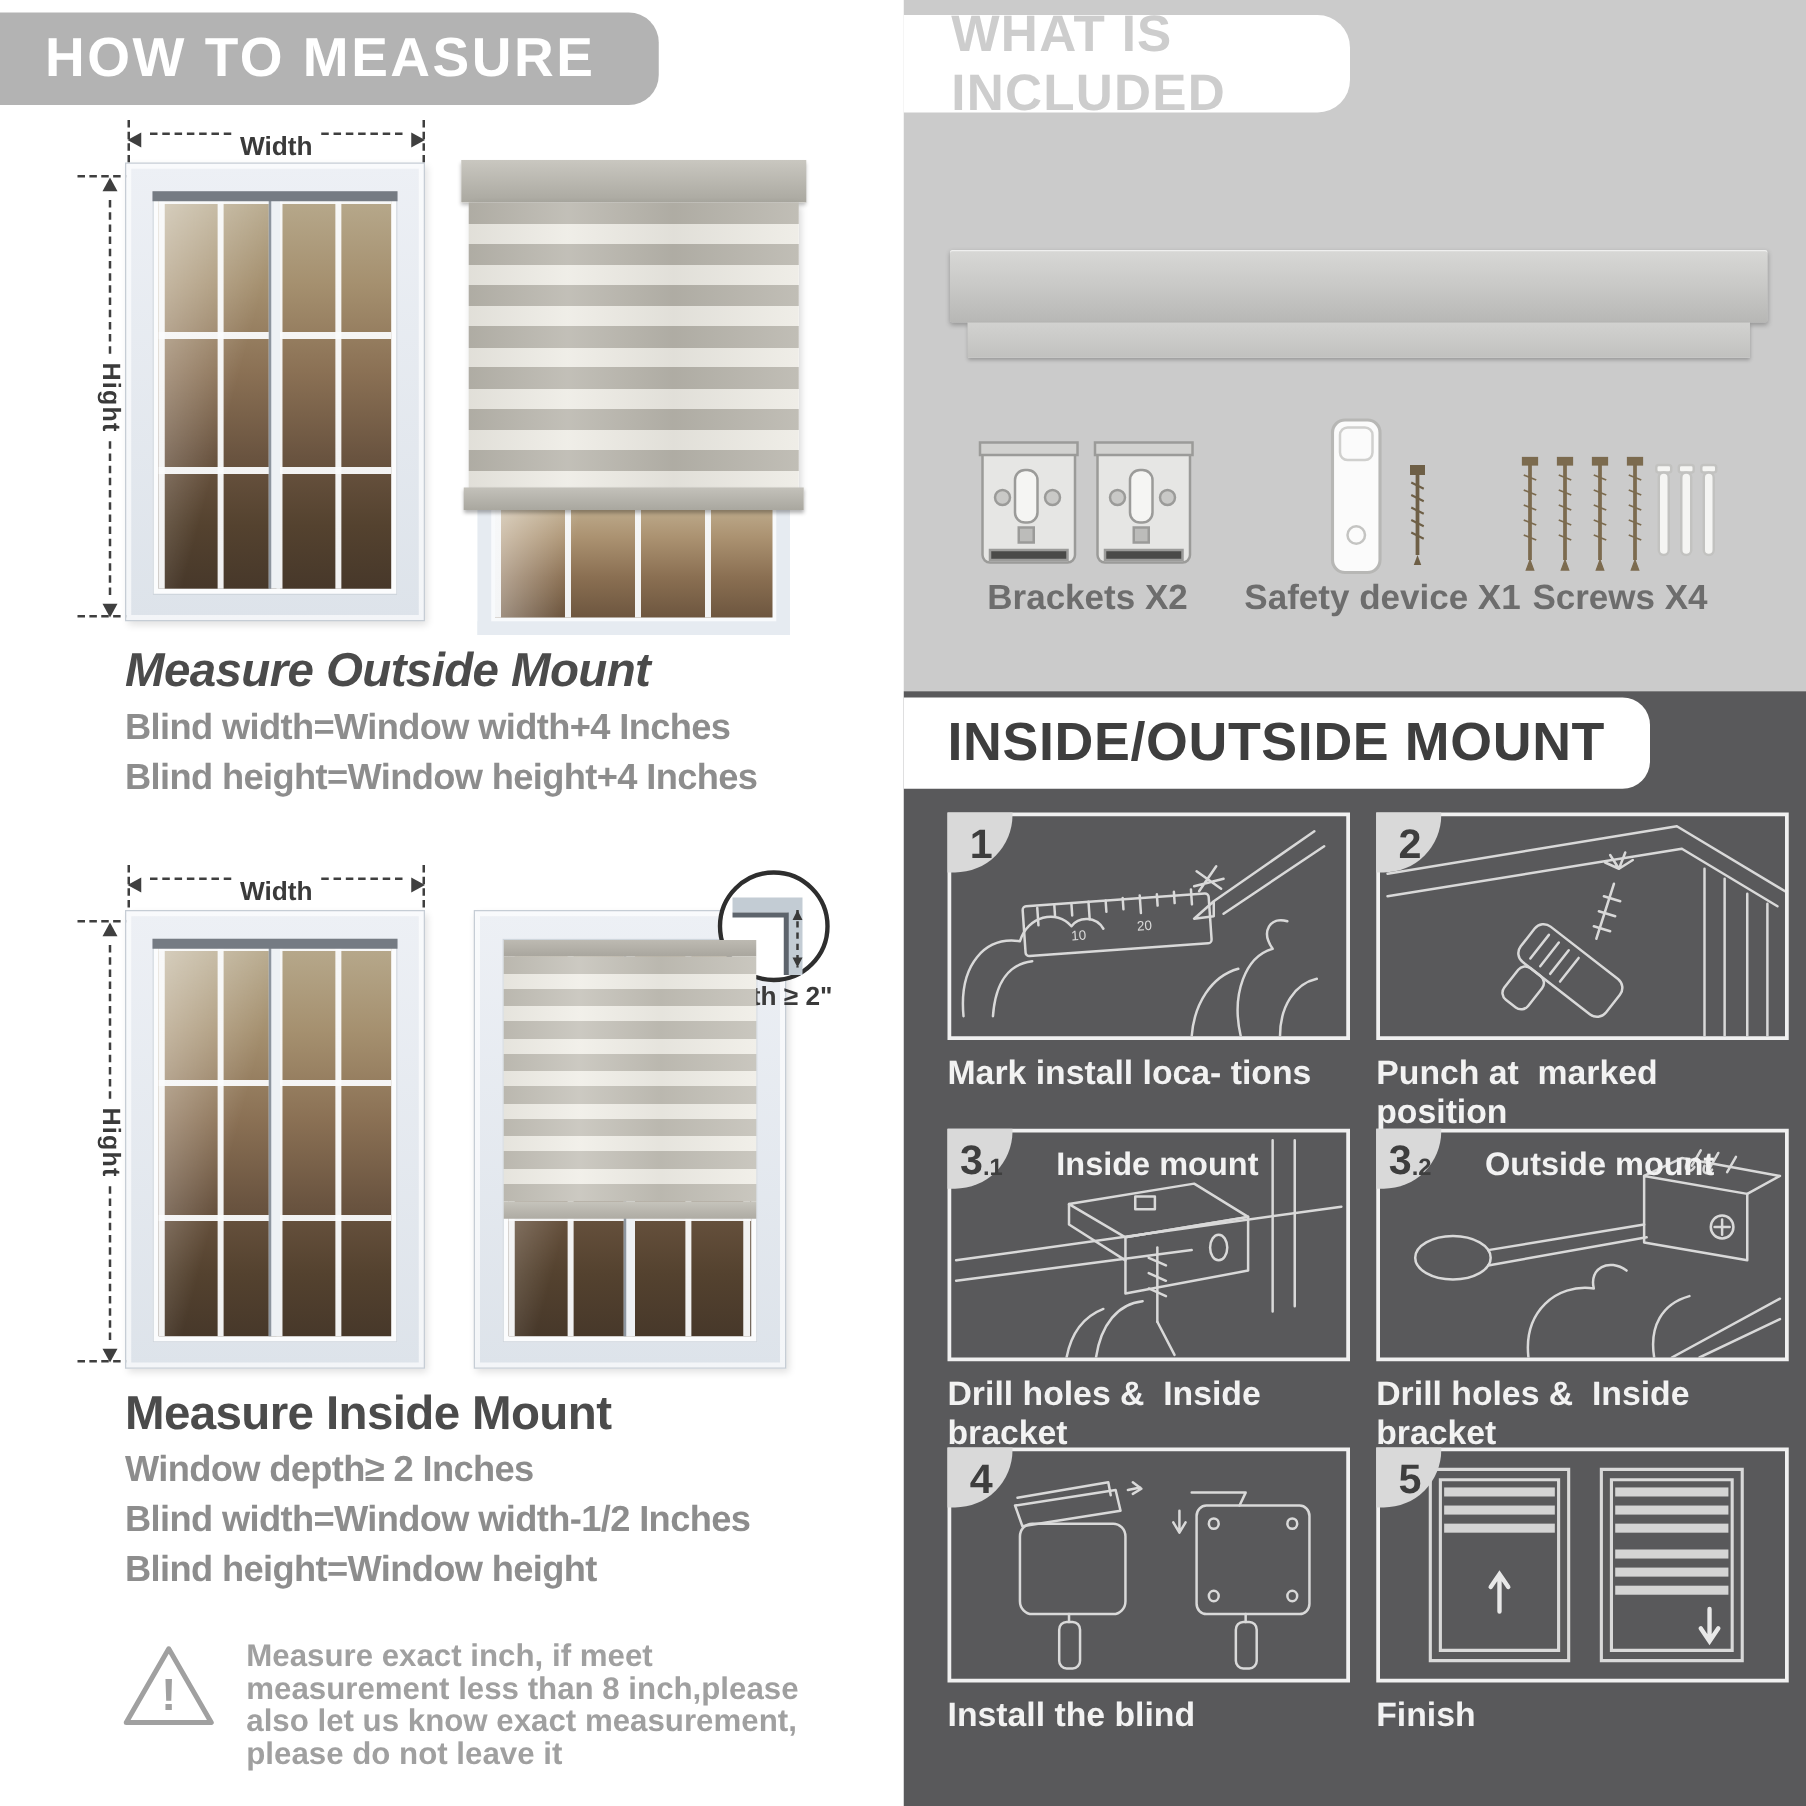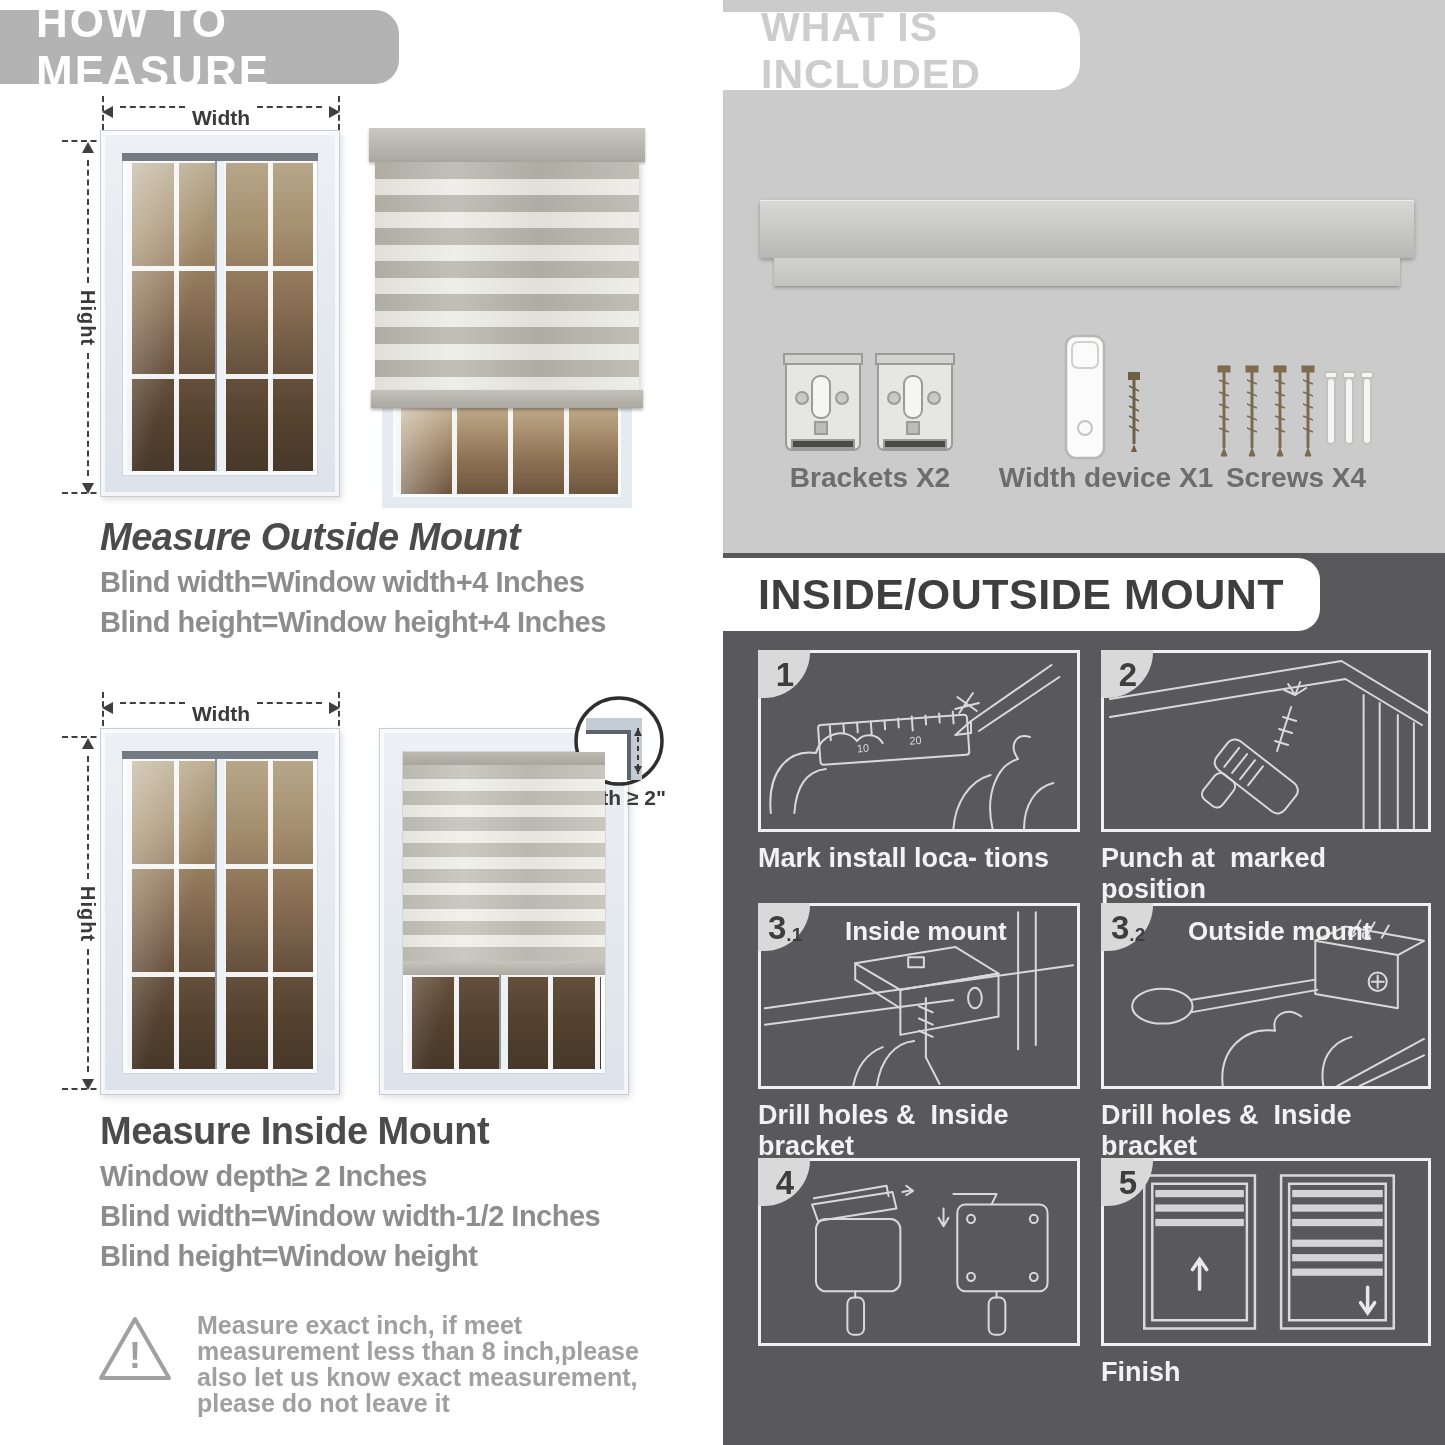--- a/index.html
+++ b/index.html
@@ -16,21 +16,21 @@
     --dark-header-text:#3e3e3e;
     --included-header-text:#cdcdcd;
   }
   *{box-sizing:border-box;margin:0;padding:0;}
   html,body{width:1445px;height:1445px;background:#fff;overflow:hidden;
     font-family:"Liberation Sans", sans-serif;}
   #root{position:relative;width:1445px;height:1445px;background:#fff;}
 
   
   .left{position:absolute;left:0;top:0;width:723px;height:1445px;background:#fff;}
-  .h1-left{position:absolute;left:0;top:10px;width:399px;height:74px;
+  .h1-left{position:absolute;left:0;top:10px;width:527px;height:74px;
     background:var(--accent-gray);border-radius:0 24px 24px 0;
     display:flex;align-items:center;padding-left:36px;
     color:#fff;font-size:44px;font-weight:bold;letter-spacing:2px;}
   .h2{position:absolute;font-size:38px;font-weight:bold;color:var(--title-dark);letter-spacing:-0.5px;}
   .pl{position:absolute;font-size:29px;font-weight:bold;color:var(--body-gray);letter-spacing:-0.5px;}
 
   
   .meas-w{position:absolute;display:flex;gap:7px;
     color:var(--annotation);font-weight:bold;font-size:21px;}
   .meas-w .dash{flex:1;height:0;border-top:2px dashed #3f3f3f;}
@@ -320,21 +320,21 @@
             <rect x="-4" y="6" width="8" height="66" rx="4"></rect>
           </g>
         <g transform="translate(152,10)">
             <rect x="-6" y="0" width="12" height="6" rx="2"></rect>
             <rect x="-4" y="6" width="8" height="66" rx="4"></rect>
           </g>
       </g>
     </svg>
 
     <div class="part-label" style="left:47px;width:200px;">Brackets X2</div>
-    <div class="part-label" style="left:263px;width:240px;">Width device X1</div>
+    <div class="part-label" style="left:263px;width:240px;">Safety device X1</div>
     <div class="part-label" style="left:473px;width:200px;">Screws X4</div>
   </section>
 
   <section class="right-bottom">
     <div class="h1-dark">
       <span>INSIDE/OUTSIDE MOUNT</span>
     </div>
 
     <div class="step" style="left:35px;top:97px;width:322px;">
       <div class="panel" style="height:182px;">
@@ -457,20 +457,21 @@
               <circle cx="278" cy="112" r="4"></circle>
             <path d="M240 126 v6"></path>
             <rect x="232" y="132" width="17" height="36" rx="6"></rect>
           </g>
         </svg>
         <div class="badge">
           <span>4</span>
             <span class="sub"></span>
         </div>
       </div>
+      <div class="caption">Install the blind</div>
     </div>
 
     <div class="step" style="left:378px;top:605px;width:330px;">
       <div class="panel" style="height:188px;">
         <svg class="art" viewBox="0 0 322 176" preserveAspectRatio="none">
           <g fill="none" stroke="#d9d9d9" stroke-width="2.5">
             <rect x="40" y="14" width="110" height="148"></rect>
             <rect x="48" y="22" width="94" height="132"></rect>
             <rect x="176" y="14" width="112" height="148"></rect>
             <rect x="184" y="22" width="96" height="132"></rect>

